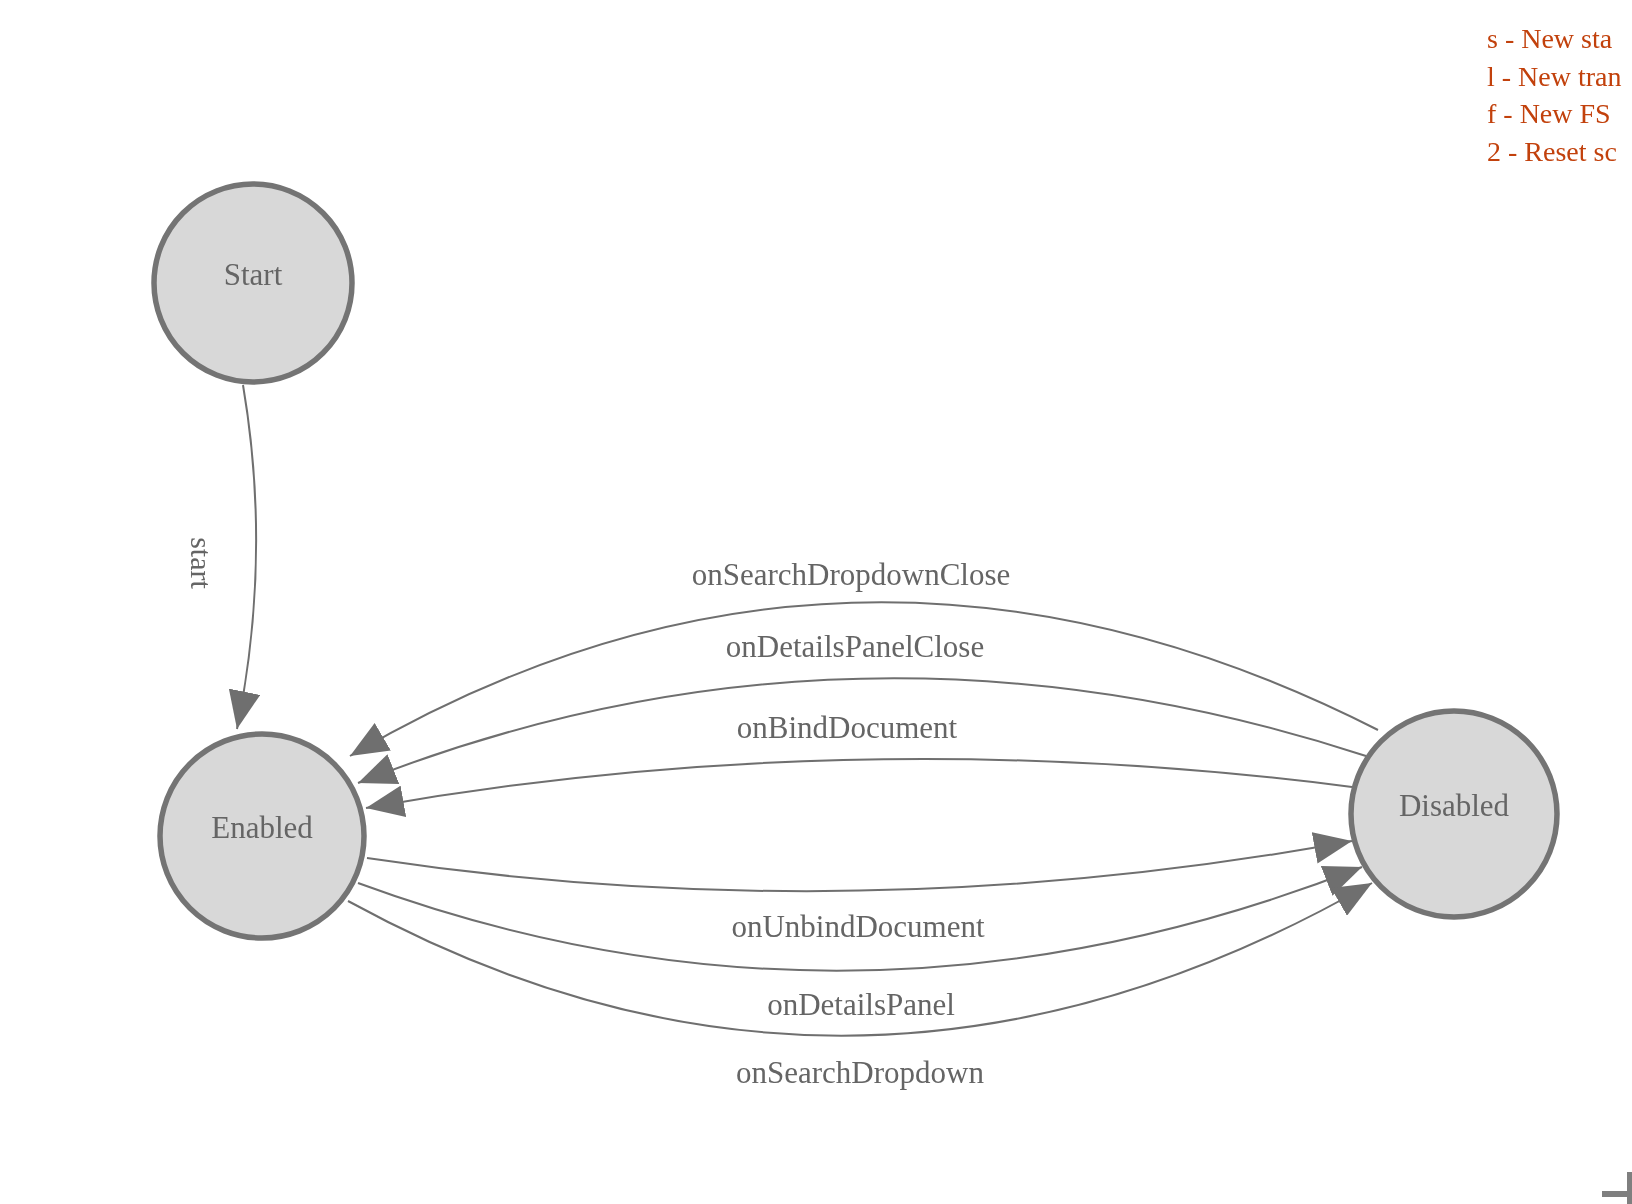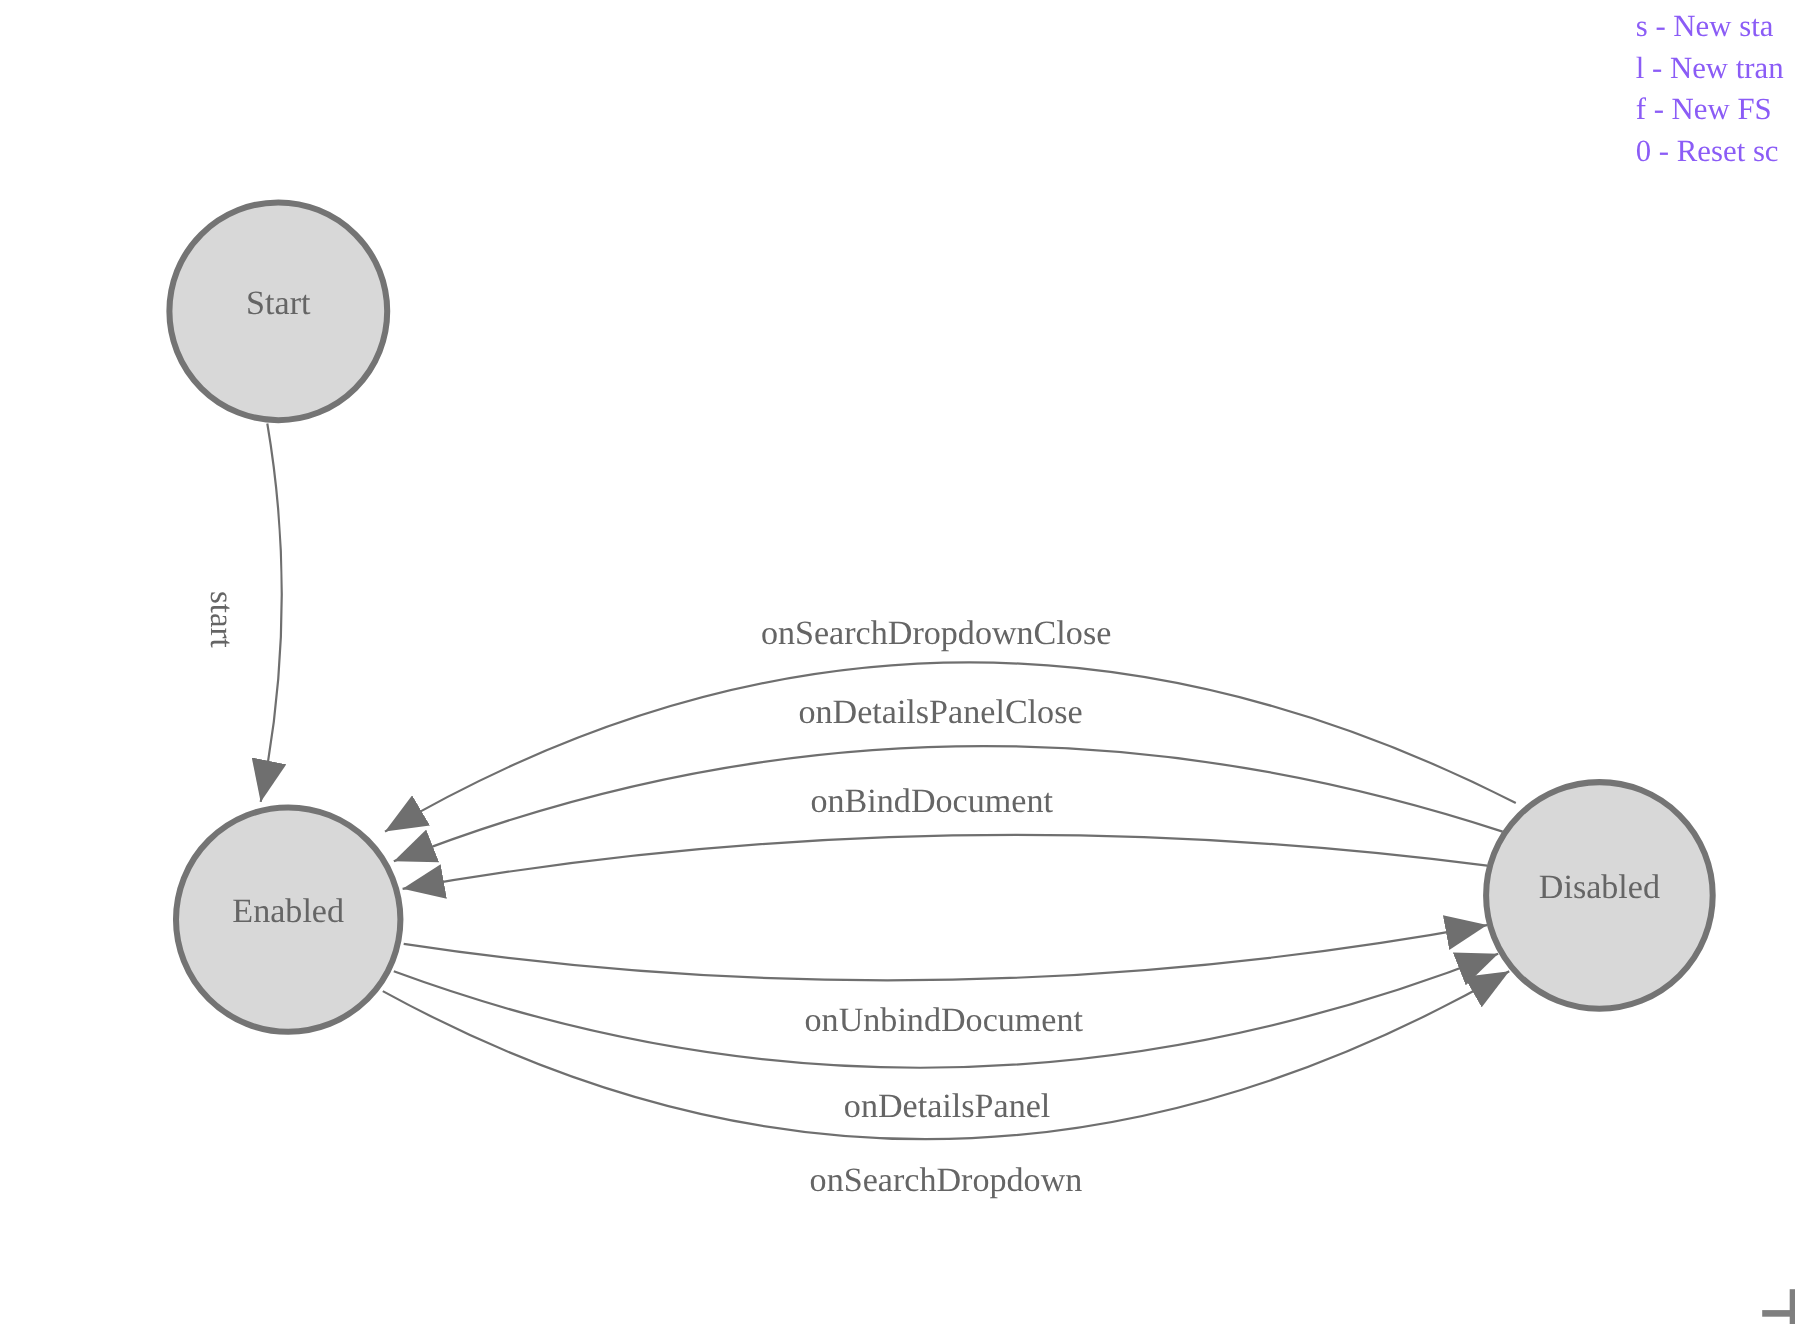--- a/index.html
+++ b/index.html
@@ -33,22 +33,22 @@
     fill: #656565;
     font-size: 31px;
     font-family: "Liberation Serif", "DejaVu Serif", serif;
     text-anchor: middle;
   }
   .edge-label.small { font-size: 30px; }
 
   #legend {
     position: absolute;
     left: 1487px;
-    top: 6px;
-    color: #8b5cf6;
+    top: 20px;
+    color: #c2410c;
     font-size: 28px;
     line-height: 37.5px;
     white-space: nowrap;
   }
 
   .corner-bar { position: absolute; background: #7f7f7f; }
   #corner-bar-vertical   { left: 1627px; top: 1172px; width: 5px;  height: 32px; }
   #corner-bar-horizontal { left: 1602px; top: 1191px; width: 30px; height: 6px; }
 </style>
 </head>
@@ -95,19 +95,19 @@
     <text class="edge-label" x="847" y="738">onBindDocument</text>
     <text class="edge-label" x="858" y="937">onUnbindDocument</text>
     <text class="edge-label" x="861" y="1015">onDetailsPanel</text>
     <text class="edge-label" x="860" y="1083">onSearchDropdown</text>
   </svg>
 
   <div id="legend">
     <div>s - New sta</div>
     <div>l - New tran</div>
     <div>f - New FS</div>
-    <div>0 - Reset sc</div>
+    <div>2 - Reset sc</div>
   </div>
 
   <div id="corner-bar-vertical" class="corner-bar"></div>
   <div id="corner-bar-horizontal" class="corner-bar"></div>
 
 </div>
 
 </body></html>

